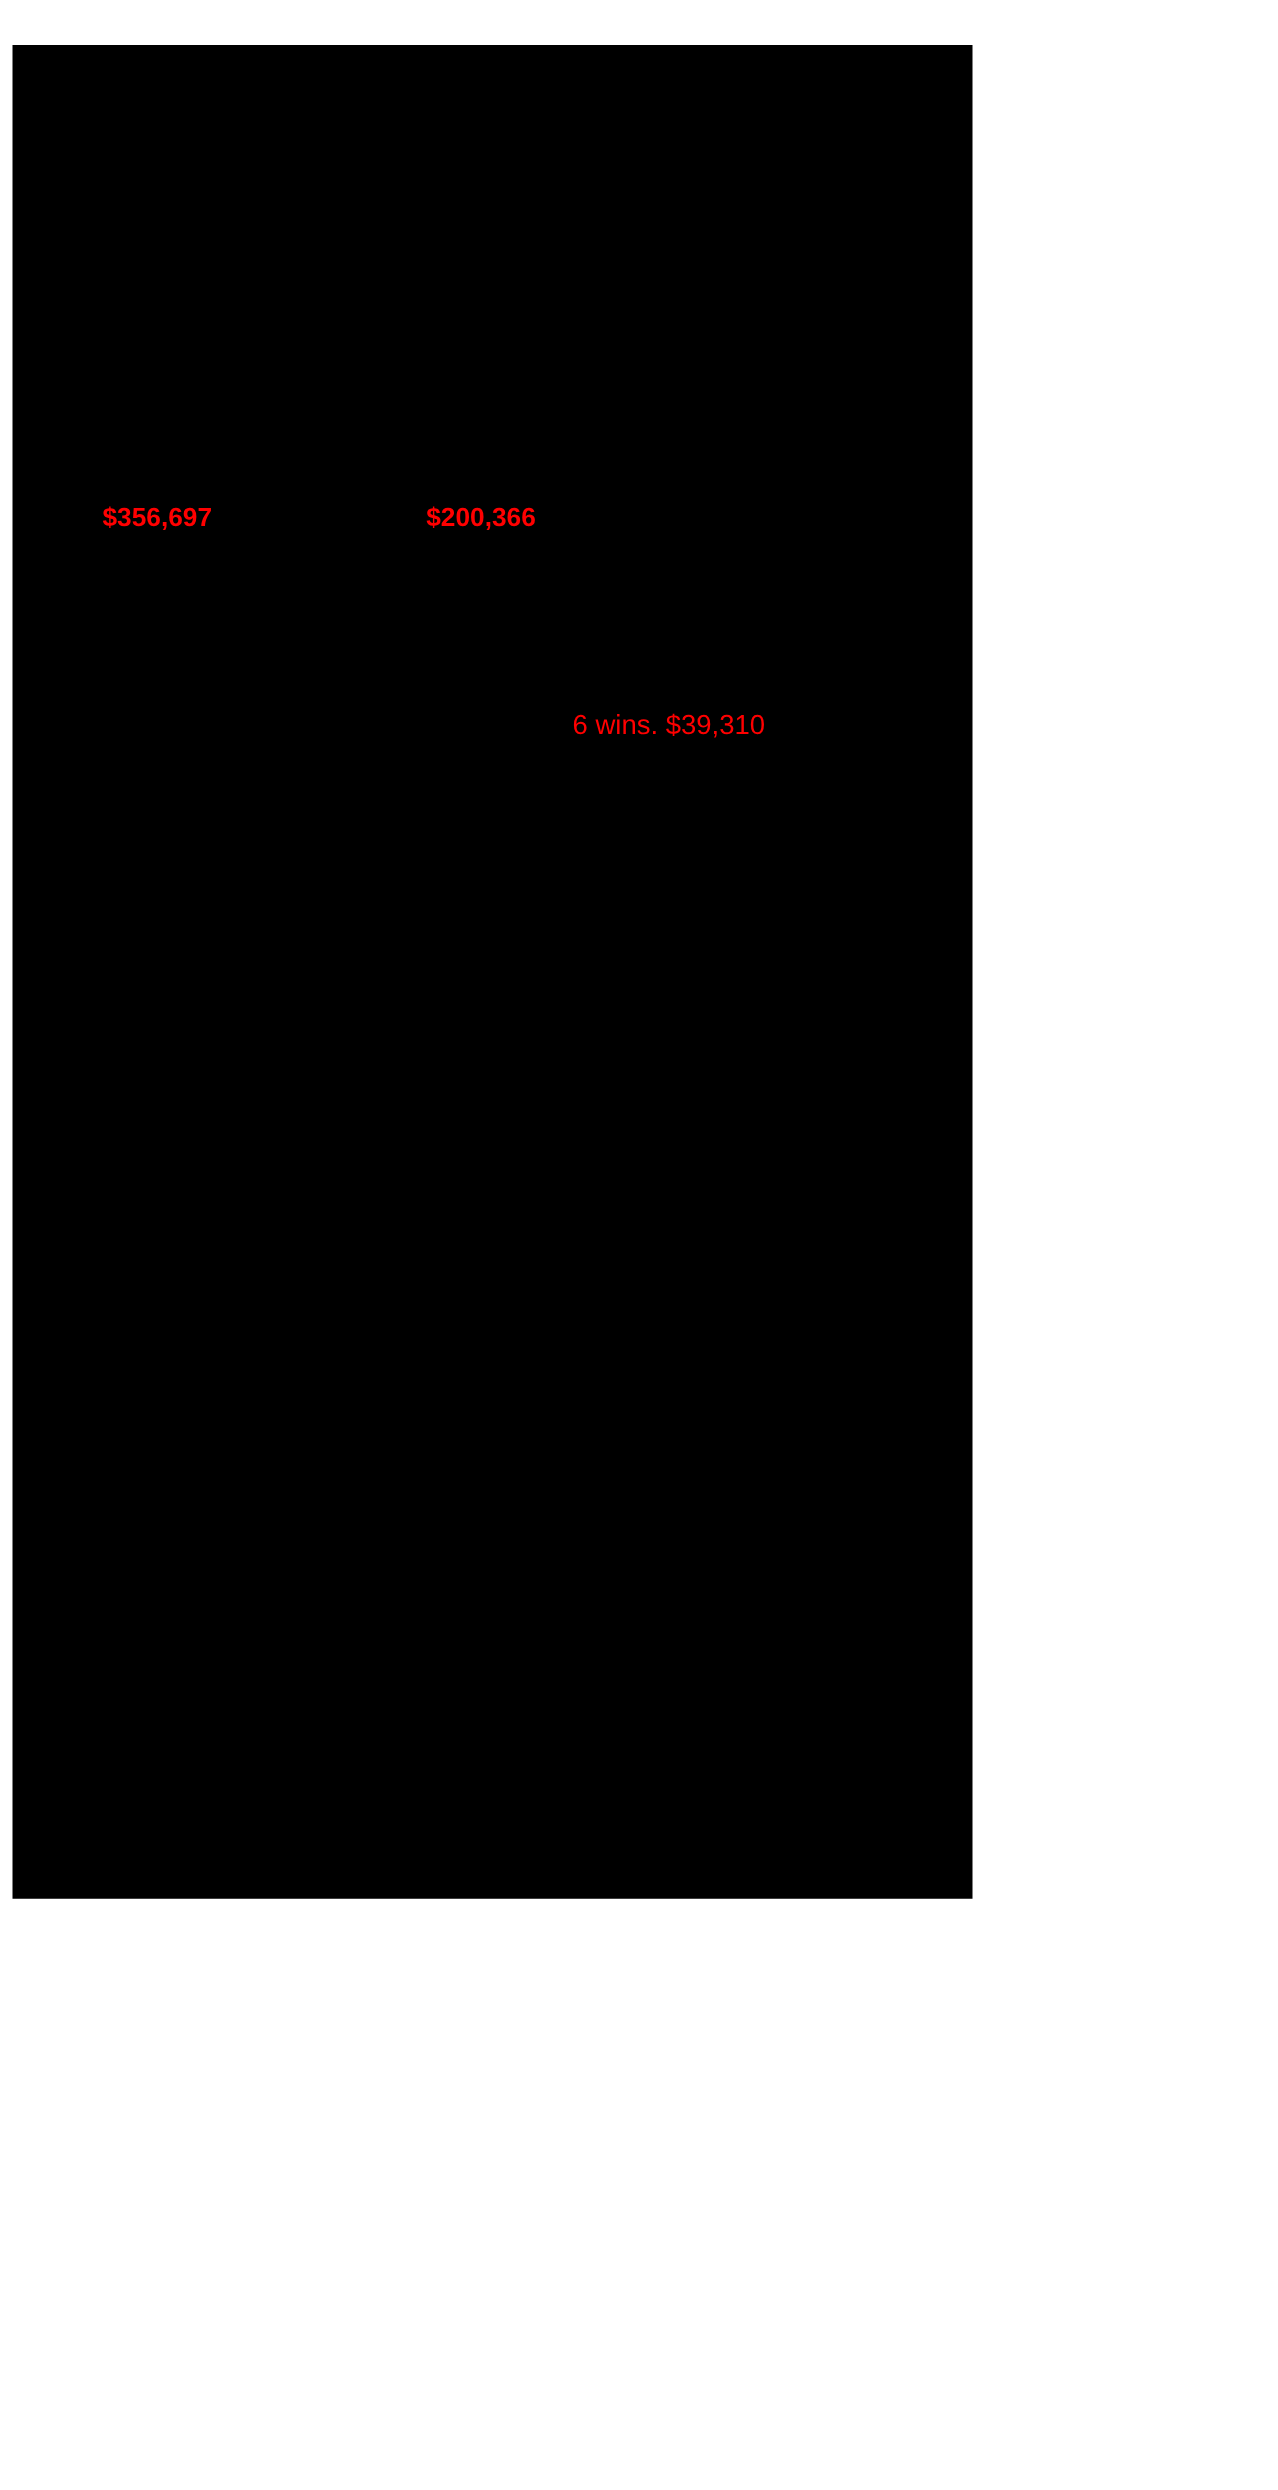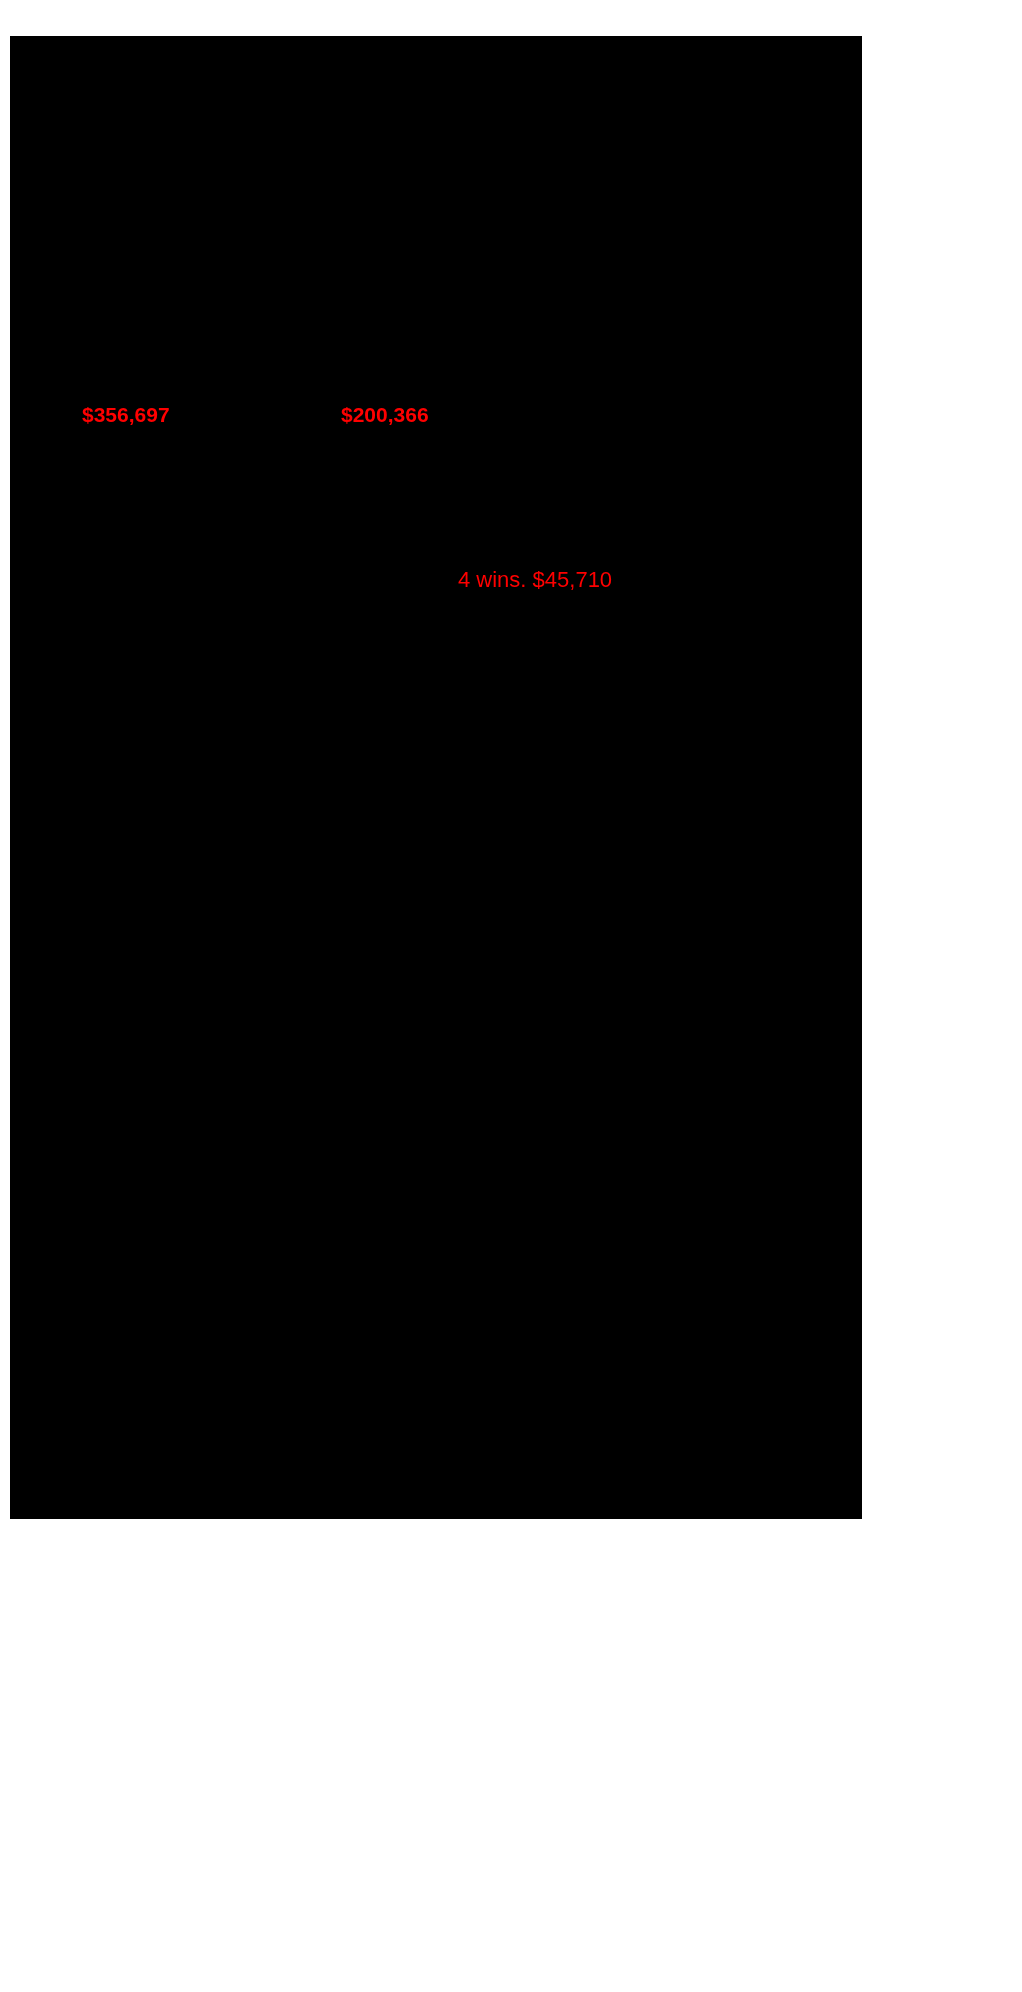--- a/index.html
+++ b/index.html
@@ -11,21 +11,21 @@
     width: 1022px;
     height: 1992px;
     font-family: "Liberation Sans", sans-serif;
     position: relative;
     overflow: hidden;
   }
   .canvas {
     position: absolute;
     left: 10px;
     top: 36px;
-    width: 852px;
+    width: 768px;
     height: 1483px;
     background: #000000;
     overflow: hidden;
   }
   .label {
     position: absolute;
     white-space: nowrap;
     line-height: 1;
   }
   .amount-primary {
@@ -51,15 +51,15 @@
 </style>
 </head>
 <body>
 
 <div class="canvas">
 
   <div class="label amount-primary amount-left">$356,697</div>
 
   <div class="label amount-primary amount-mid">$200,366</div>
 
-  <div class="label wins-note">4 wins. $45,710</div>
+  <div class="label wins-note">6 wins. $39,310</div>
 
 </div>
 
 </body></html>

